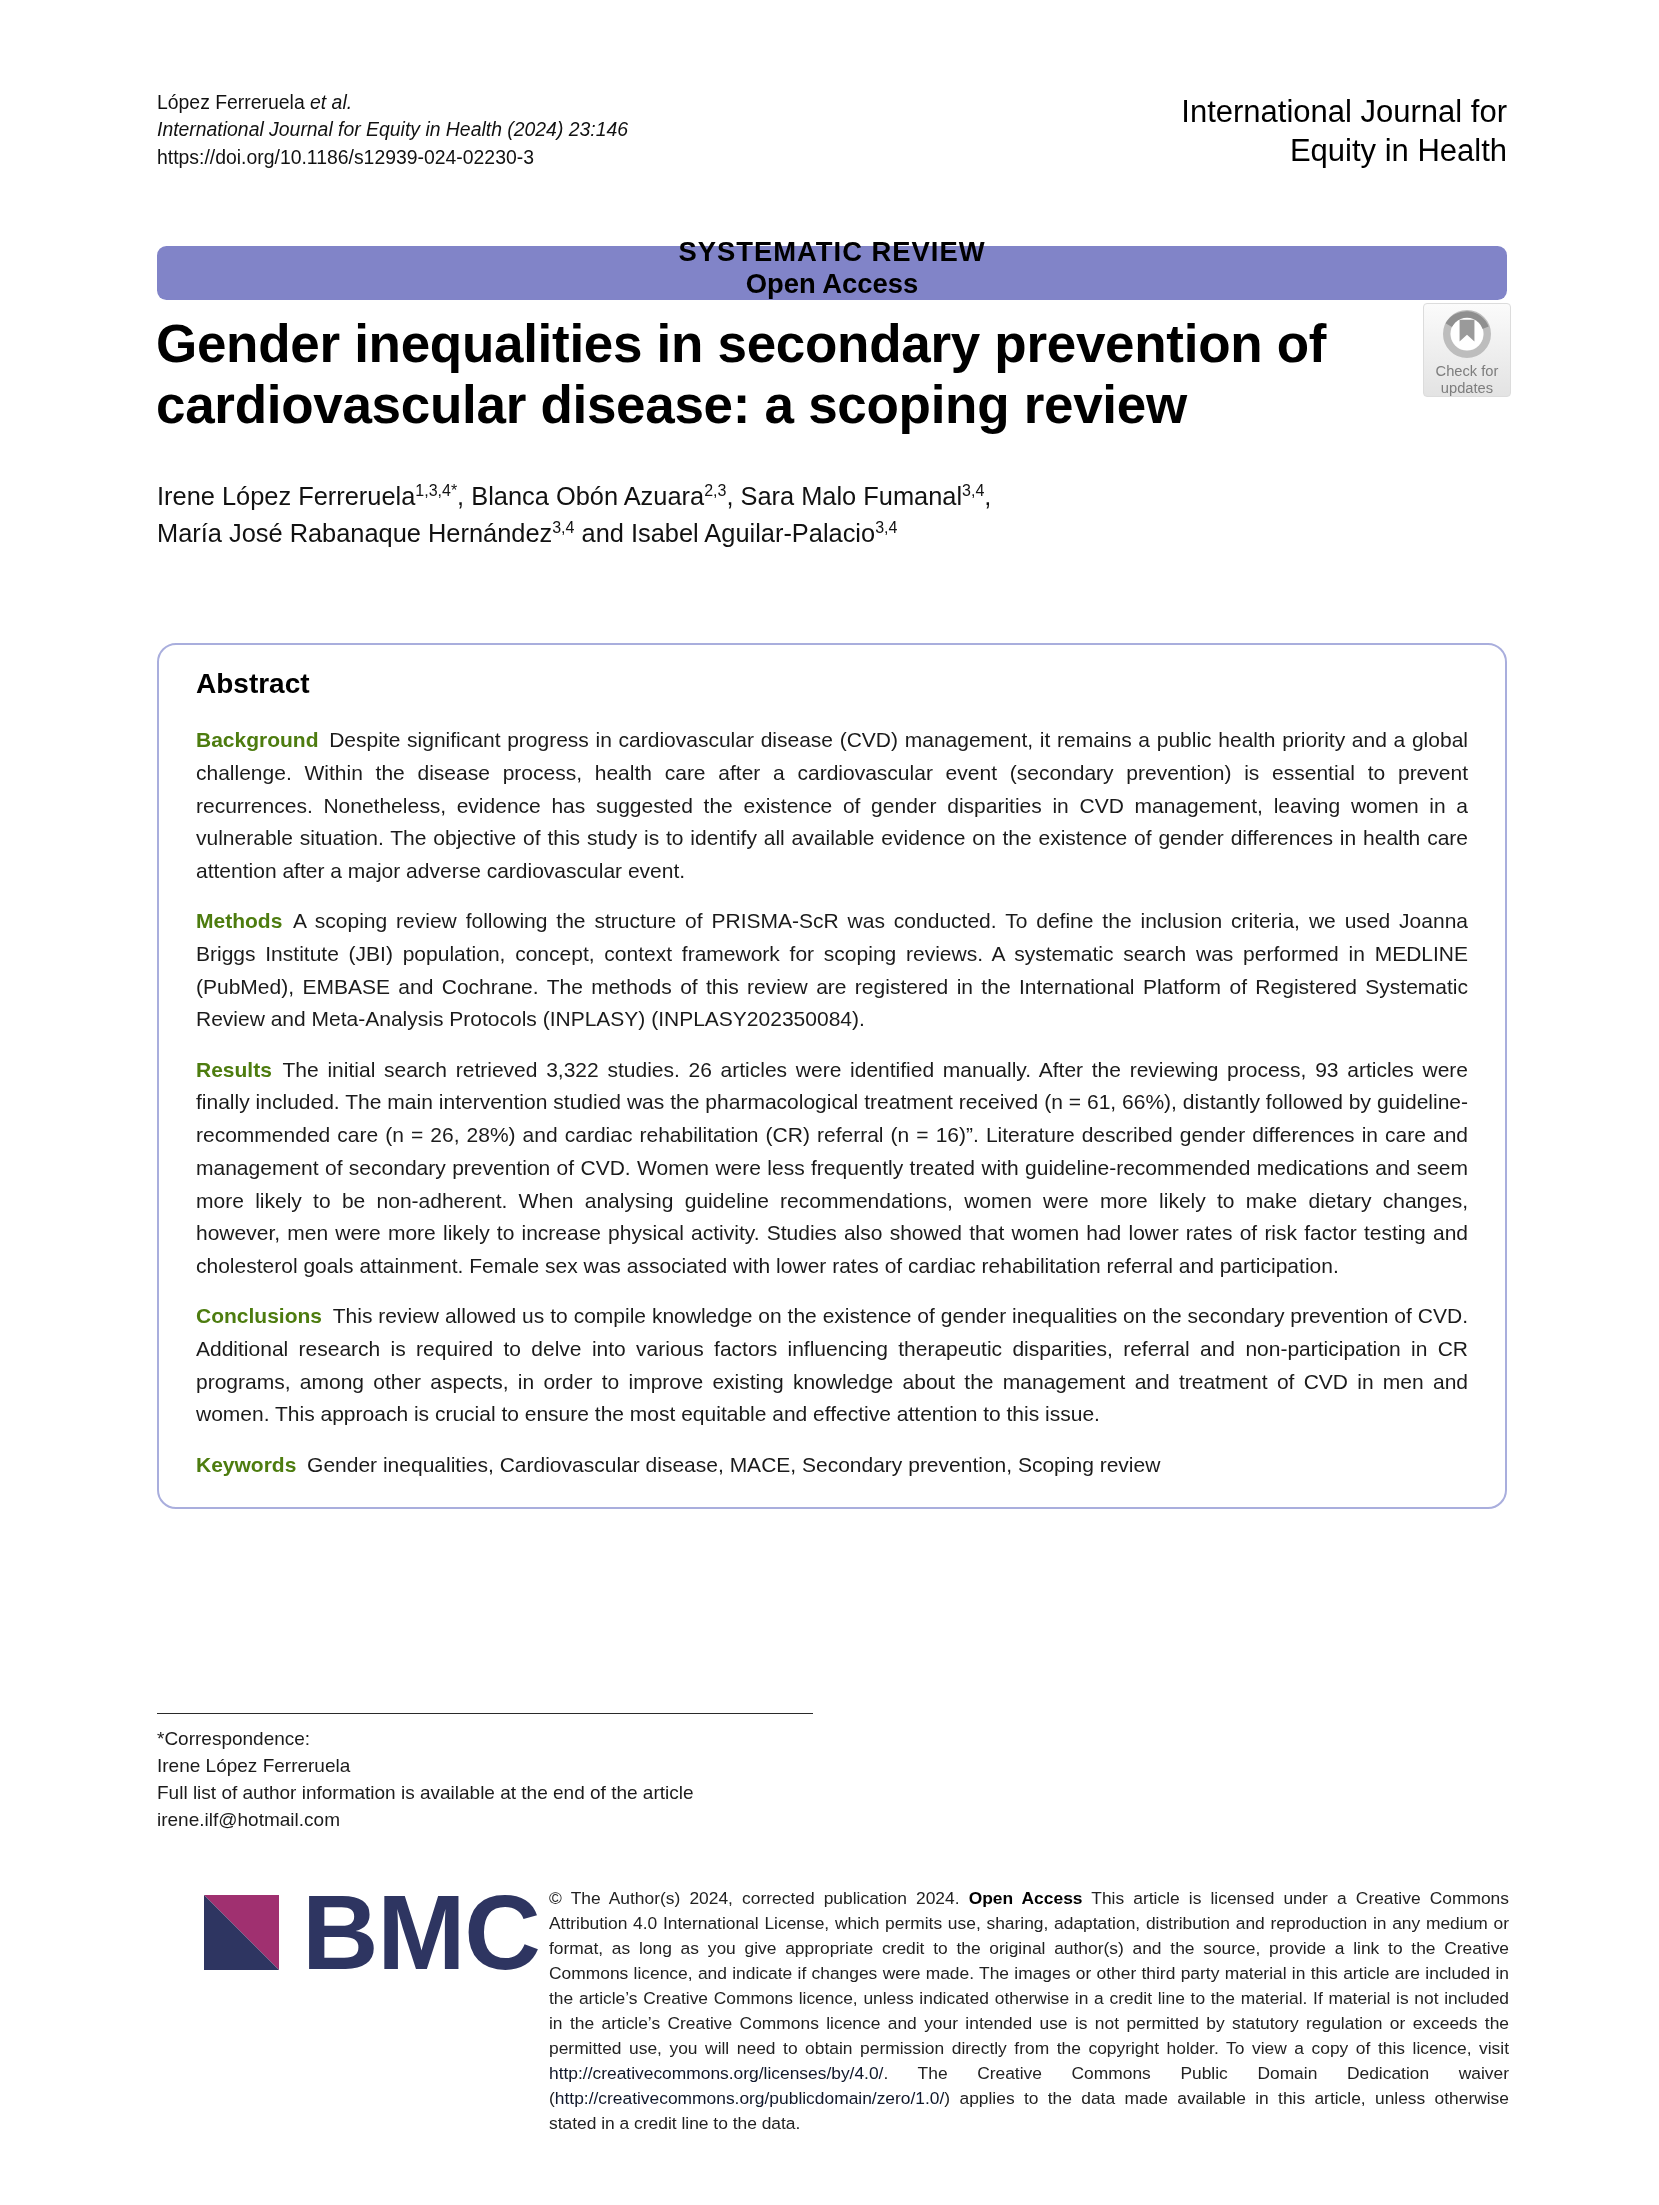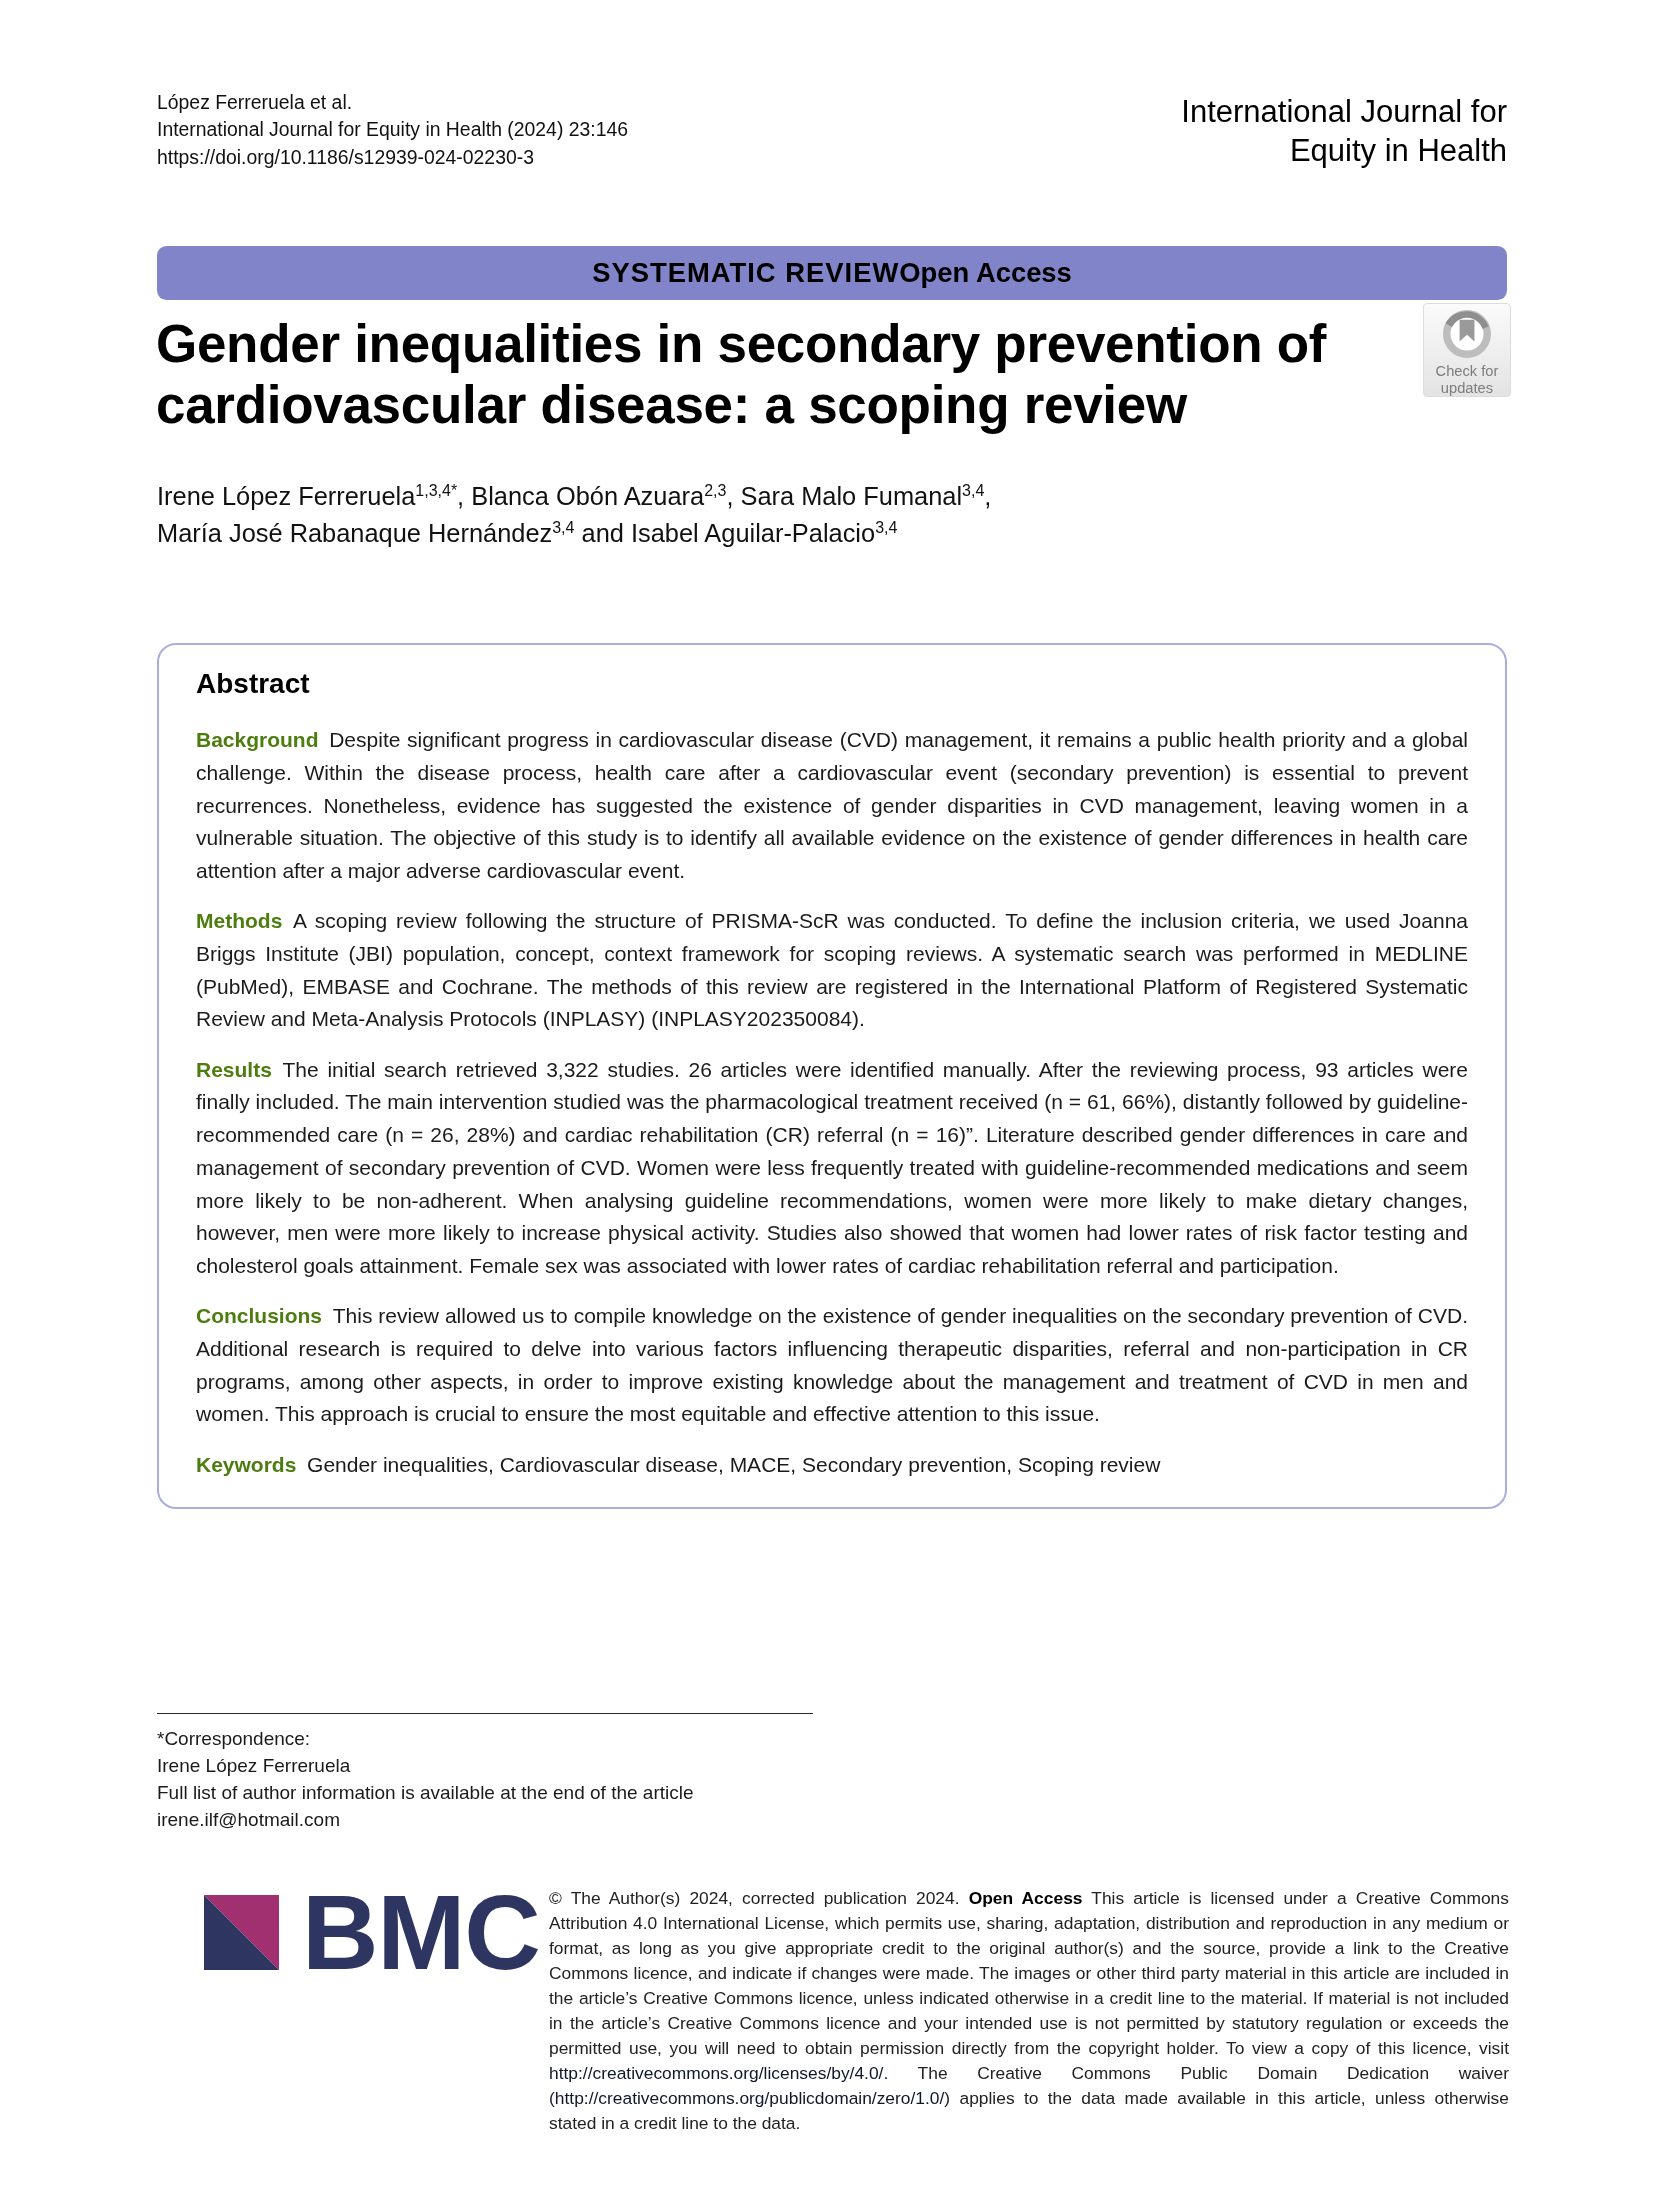--- a/index.html
+++ b/index.html
@@ -9,32 +9,32 @@
     background:#ffffff;
     font-family:"Liberation Sans",sans-serif;
     color:#1b1b1b;
     overflow:hidden;
   }
   
   .header-left{
     position:absolute;left:157px;top:89px;
     font-size:19.4px;line-height:27.4px;color:#111;
   }
-  .header-left .ital{}
+  .header-left .ital{font-style:italic;}
   .header-right{
     position:absolute;right:153px;top:92px;
     text-align:right;font-size:31px;line-height:39px;color:#000;
     font-weight:400;
   }
   
   .banner{
     position:absolute;left:157px;top:246px;width:1350px;height:54px;
     background:#8184c8;border-radius:9.4px;
-    display:flex;justify-content:center;align-items:center;
-    padding:0 28px;box-sizing:border-box;color:#000;
+    display:flex;justify-content:flex-end;align-items:center;
+    padding:0 28px;box-sizing:border-box;color:#000;flex-direction:column;
   }
   .banner .left{font-size:27.4px;font-weight:bold;letter-spacing:1px;}
   .banner .right{font-size:27.4px;font-weight:bold;}
   
   .title{
     position:absolute;left:156px;top:313px;width:1252px;
     font-size:53px;line-height:1.16;font-weight:600;color:#000;
     letter-spacing:-0.3px;margin:0;
   }
   

